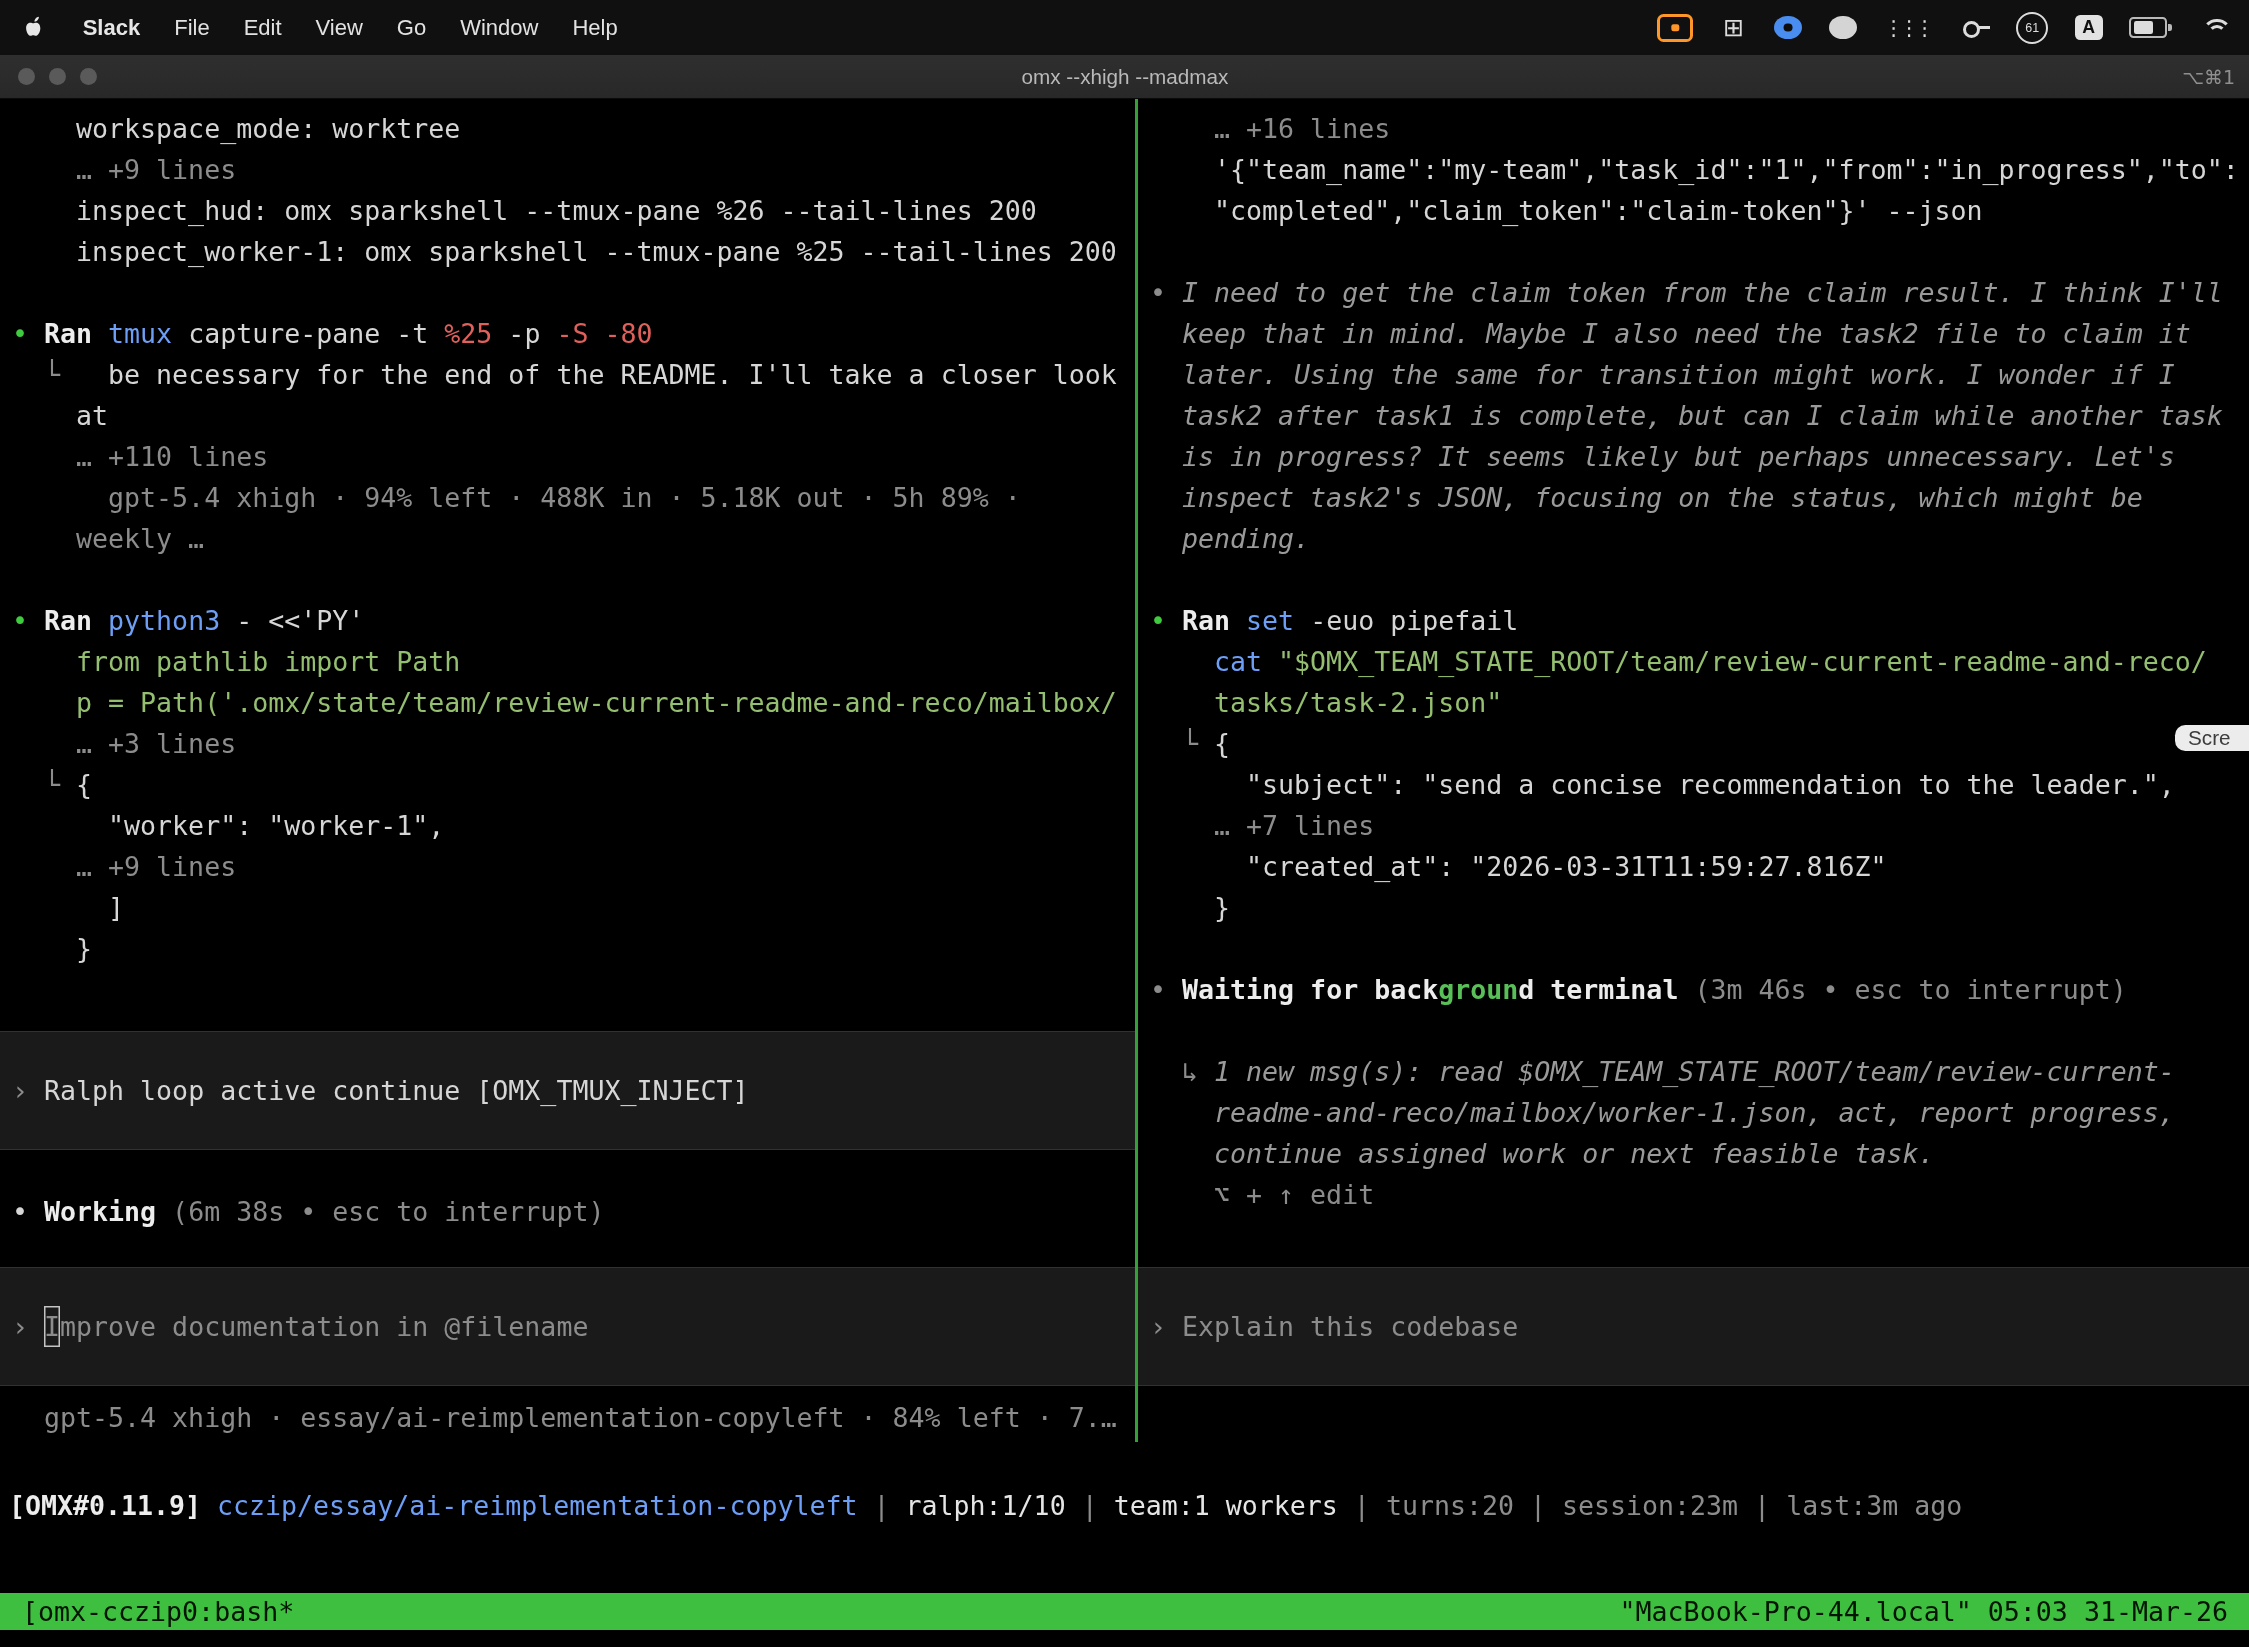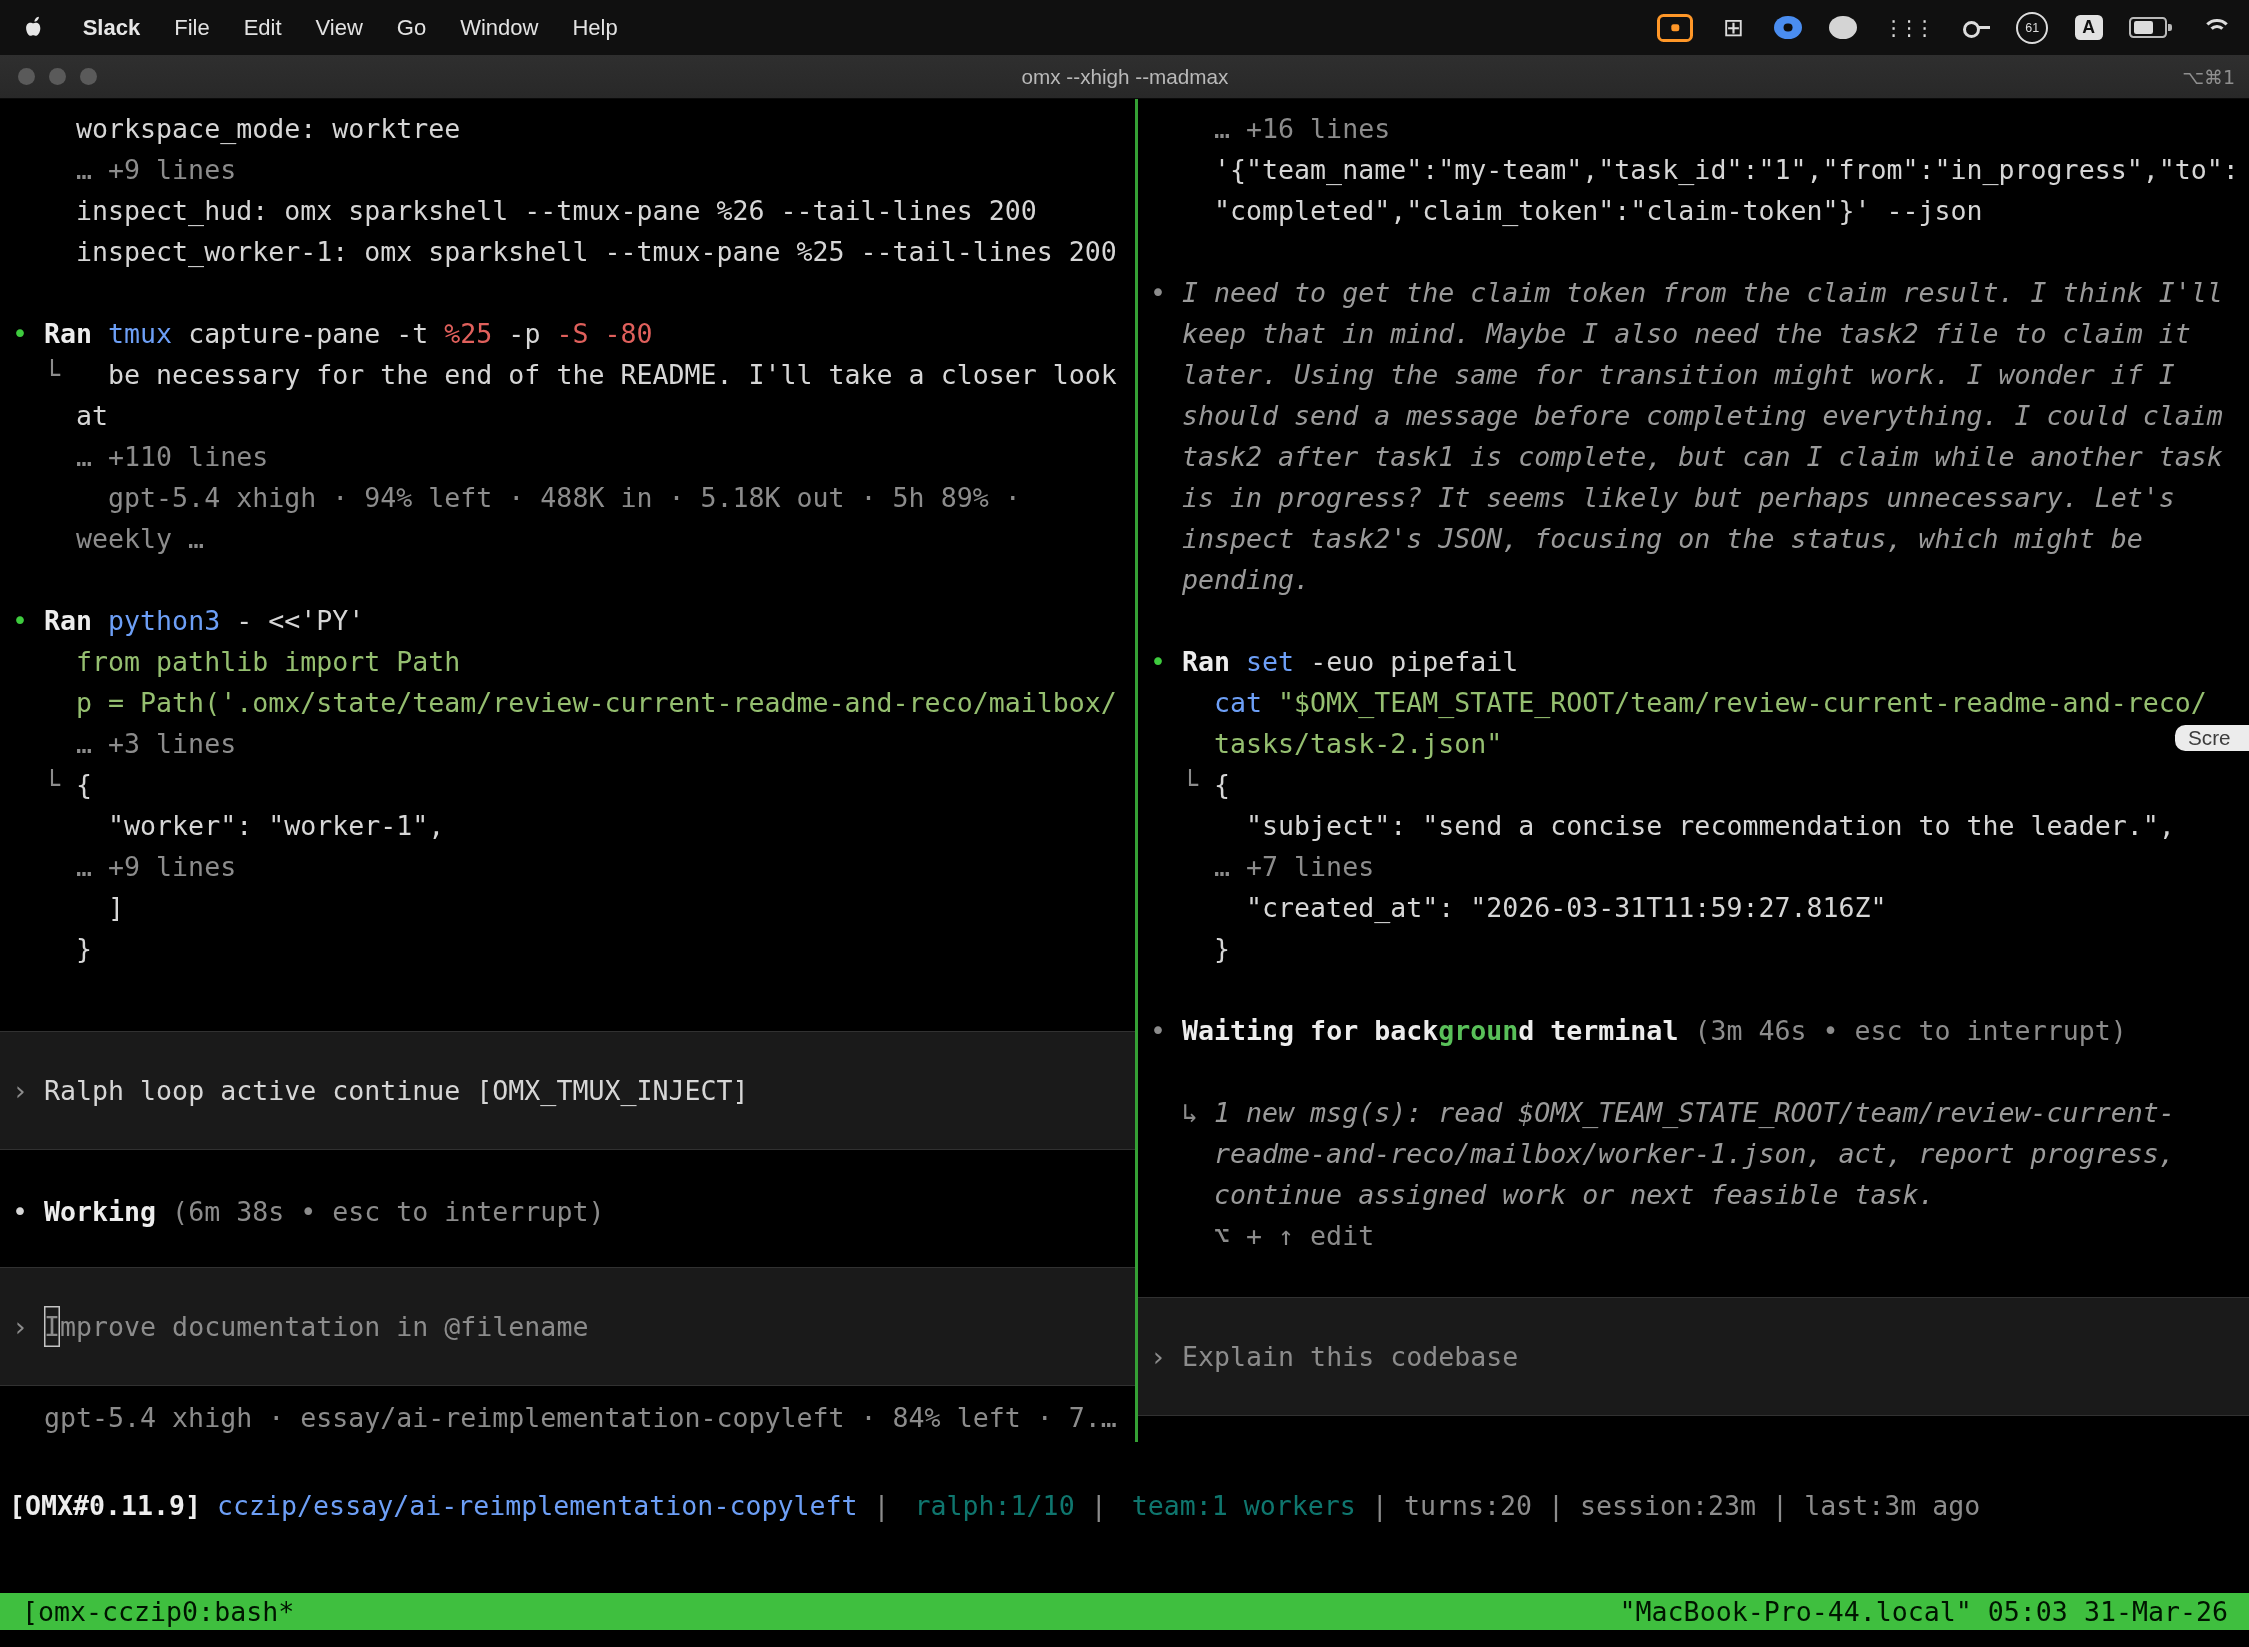--- a/index.html
+++ b/index.html
@@ -70,21 +70,21 @@
   .block.working{margin:41px 0 0 0;}
   .block.status{margin:10.3px 0 4.4px 0;}
 
   .sg-w{color:#d6d6d6;}
   .sg-d{color:#8c8c8c;}
   .sg-b{color:#ededed;font-weight:bold;}
   .sg-bl{color:#6d9ff6;}
   .sg-rd{color:#e0605c;}
   .sg-gr{color:#95bf70;}
   .sg-gb{color:#3ecb3e;}
-  .sg-g2{color:#0f766e;margin-left:9px;}
+  .sg-g2{color:#e5e5e5;}
   .sg-it{color:#9a9a9a;font-style:italic;}
   .sg-gsh{color:#59c059;font-weight:bold;}
   .sg-cur{display:inline-block;min-width:16px;color:#8c8c8c;box-shadow:inset 0 0 0 1.5px #c4c4c4;}
 
   .omx{margin-top:43px;padding-left:8.9px;white-space:pre;height:41px;line-height:41px;}
   .spacer{flex:1;}
   .tmuxbar{height:37px;background:#3fbf3f;color:#001500;display:flex;justify-content:space-between;
            align-items:center;margin-bottom:19px;padding:0 22px;font-size:26.6px;white-space:pre;}
 
   
@@ -181,21 +181,20 @@
       <div class="pane pane-right">
           <div class="block">
             <div class="trow"><span class="sg-d">    … +16 lines</span></div>
             <div class="trow"><span class="sg-w">    '{"team_name":"my-team","task_id":"1","from":"in_progress","to":</span></div>
             <div class="trow"><span class="sg-w">    "completed","claim_token":"claim-token"}' --json</span></div>
           </div>
           <div class="block">
             <div class="trow"><span class="sg-d">• </span><span class="sg-it">I need to get the claim token from the claim result. I think I'll</span></div>
             <div class="trow"><span class="sg-it">  keep that in mind. Maybe I also need the task2 file to claim it</span></div>
             <div class="trow"><span class="sg-it">  later. Using the same for transition might work. I wonder if I</span></div>
-            <div class="trow"><span class="sg-it">  should send a message before completing everything. I could claim</span></div>
             <div class="trow"><span class="sg-it">  task2 after task1 is complete, but can I claim while another task</span></div>
             <div class="trow"><span class="sg-it">  is in progress? It seems likely but perhaps unnecessary. Let's</span></div>
             <div class="trow"><span class="sg-it">  inspect task2's JSON, focusing on the status, which might be</span></div>
             <div class="trow"><span class="sg-it">  pending.</span></div>
           </div>
           <div class="block">
             <div class="trow"><span class="sg-gb">•</span><span class="sg-b"> Ran </span><span class="sg-bl">set</span><span class="sg-w"> -euo pipefail</span></div>
             <div class="trow"><span class="sg-bl">    cat</span><span class="sg-gr"> "$OMX_TEAM_STATE_ROOT/team/review-current-readme-and-reco/</span></div>
             <div class="trow"><span class="sg-gr">    tasks/task-2.json"</span></div>
             <div class="trow"><span class="sg-d">  └ </span><span class="sg-w">{</span></div>

